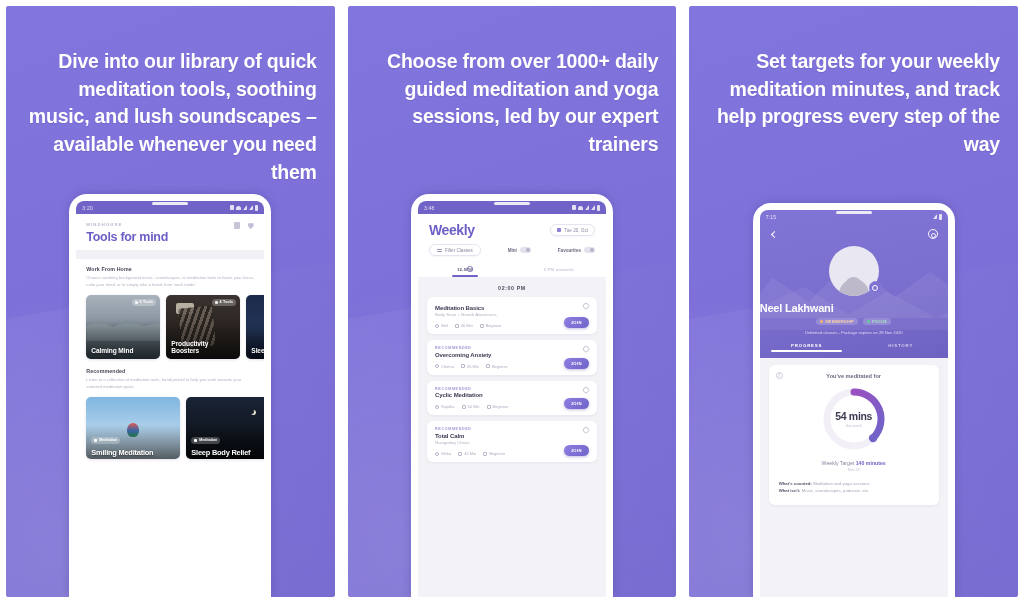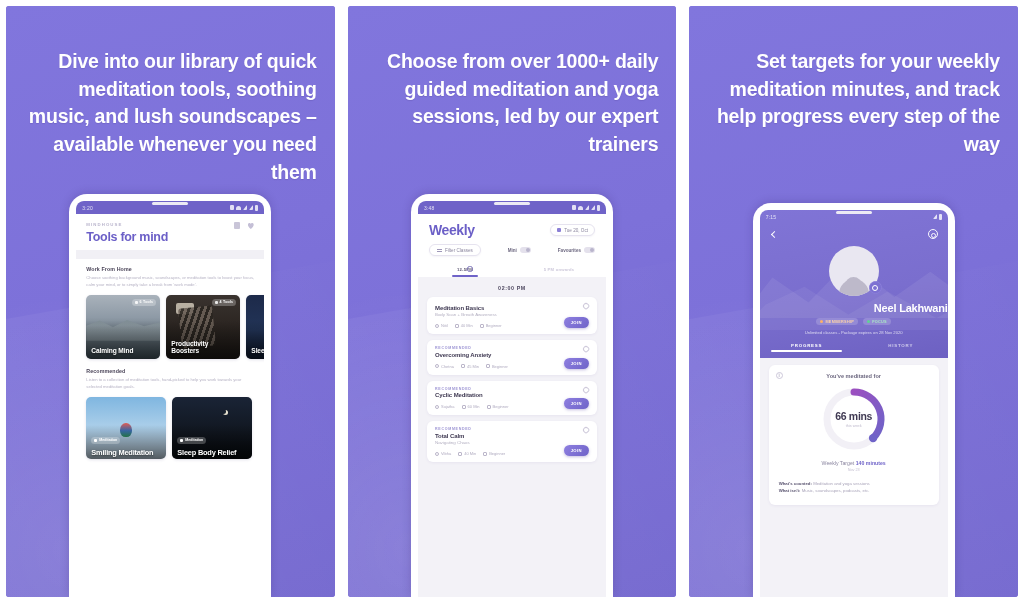--- a/index.html
+++ b/index.html
@@ -144,21 +144,21 @@
     display:flex; align-items:center; gap:2px;
   }
   .tag .dot { width:3px;height:3px;background:#fff;border-radius:1px;opacity:.85;}
   .tcard-label {
     position:absolute; left:5px; bottom:4px; right:5px; z-index:3;
     color:#fff; font-size:6.6px; font-weight:700; line-height:1.15; letter-spacing:-.1px;
     text-shadow: 0 1px 2px rgba(0,0,0,.45);
   }
   .s1-sec2 { padding: 9px 10px 0 10px; }
   .rcards { display:flex; gap:6px; margin-top:6px; }
-  .rcard { position:relative; width:80px; height:62px; border-radius:5px; overflow:hidden; flex:0 0 auto;
+  .rcard { position:relative; width:94px; height:62px; border-radius:5px; overflow:hidden; flex:0 0 auto;
     box-shadow: 0 1px 3px rgba(60,45,110,.14); }
   .rcard.r1 { background: linear-gradient(180deg,#7fb6e0 0%, #a8cde9 45%, #cfe3f2 100%); }
   .rcard.r2 { background: linear-gradient(180deg,#1a2436 0%, #10161f 60%, #080b10 100%); }
   .rcard::after { content:""; position:absolute; inset:0;
     background: linear-gradient(180deg, rgba(0,0,0,0) 45%, rgba(0,0,0,.6) 100%); }
   .balloon { position:absolute; left:50%; top:26px; transform:translateX(-50%); width:12px;height:14px;
     background: linear-gradient(180deg,#e0584d,#3c6fb5 55%, #2d8f5a);
     border-radius: 50% 50% 45% 45%; }
   .moon { position:absolute; right:26px; top:12px; width:5px;height:5px;border-radius:50%;
     box-shadow: 2px 1px 0 0 #e7e2d0; }
@@ -255,21 +255,21 @@
     border:1px solid #fff; }
   .avatar { position:relative; z-index:3; width:50px;height:50px;border-radius:50%;
     background:#e9e7f1; margin: 7px auto 0 auto; display:flex; align-items:flex-end; justify-content:center;
     overflow:hidden; }
   .avatar .ah { width:17px;height:17px;border-radius:50%;background:#bdb9ca; margin-bottom:2px; }
   .avatar .ab { position:absolute; bottom:0; width:30px;height:17px;border-radius:15px 15px 0 0; background:#bdb9ca; }
   .camera { position:absolute; z-index:4; right:-3px; bottom:2px; width:13px;height:13px;border-radius:50%;
     background:#7d71d2; border:1.5px solid #8a7ed9; display:flex;align-items:center;justify-content:center; }
   .camera::after{ content:""; width:4px;height:4px;border-radius:50%;border:1px solid #fff; }
   .avwrap { position:relative; width:50px; margin: 7px auto 0 auto; z-index:3;}
-  .s3-name { position:relative; z-index:3; text-align:right; color:#fff; font-weight:700;
+  .s3-name { position:relative; z-index:3; text-align:left; color:#fff; font-weight:700;
     font-size:11px; margin-top:6px; letter-spacing:-.2px; }
   .s3-badges { position:relative; z-index:3; display:flex; justify-content:center; gap:5px; margin-top:4px; }
   .bdg { font-size:3.8px; font-weight:700; letter-spacing:.3px; padding:1.5px 4px; border-radius:6px;
     display:flex; align-items:center; gap:2px; }
   .bdg.mem { background: rgba(255,255,255,.18); color:#ffd3a8; }
   .bdg.foc { background: rgba(255,255,255,.18); color:#a9e9c4; }
   .bdg .bd { width:3px;height:3px;border-radius:50%; }
   .bdg.mem .bd { background:#ffb066; }
   .bdg.foc .bd { background:#5fd395; }
   .s3-sub { position:relative; z-index:3; text-align:center; color:rgba(255,255,255,.72);
@@ -615,21 +615,21 @@
                   <linearGradient id="pg" x1="0" y1="0" x2="1" y2="1">
                     <stop offset="0%" stop-color="#9b4fc0"></stop>
                     <stop offset="100%" stop-color="#6f63c8"></stop>
                   </linearGradient>
                 </defs>
                 <circle cx="35" cy="35" r="27" fill="none" stroke="#f2f0f6" stroke-width="7"></circle>
                 <path d="M 35 8 A 27 27 0 0 1 54.1 54.1" fill="none" stroke="url(#pg)" stroke-width="7" stroke-linecap="round"></path>
                 <circle cx="54.1" cy="54.1" r="4.2" fill="#6f63c8"></circle>
               </svg>
               <div class="ring-center">
-                <div class="ring-val">66 mins</div>
+                <div class="ring-val">54 mins</div>
                 <div class="ring-cap">this week</div>
               </div>
             </div>
 
             <div class="target">
               <span>Weekly Target</span>
               <b>140 minutes</b>
             </div>
             <div class="target-sub">Nov 23</div>
 

